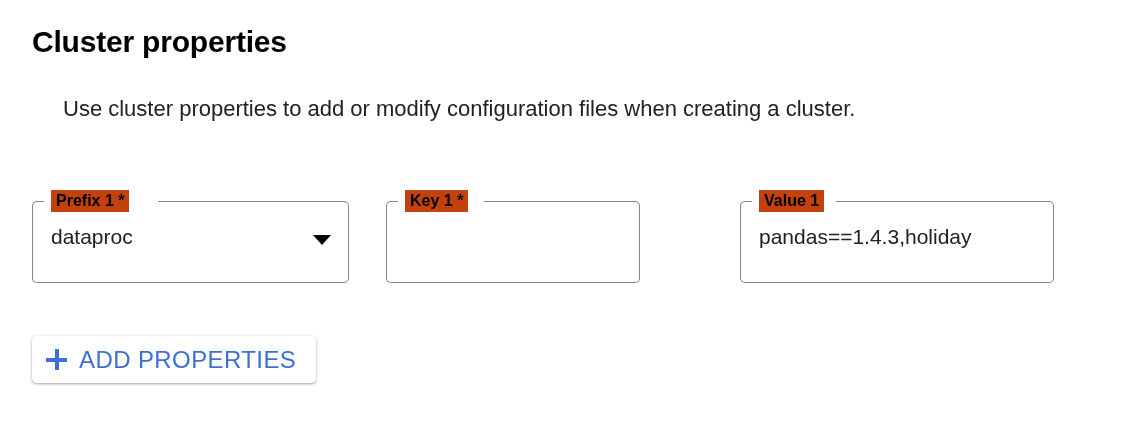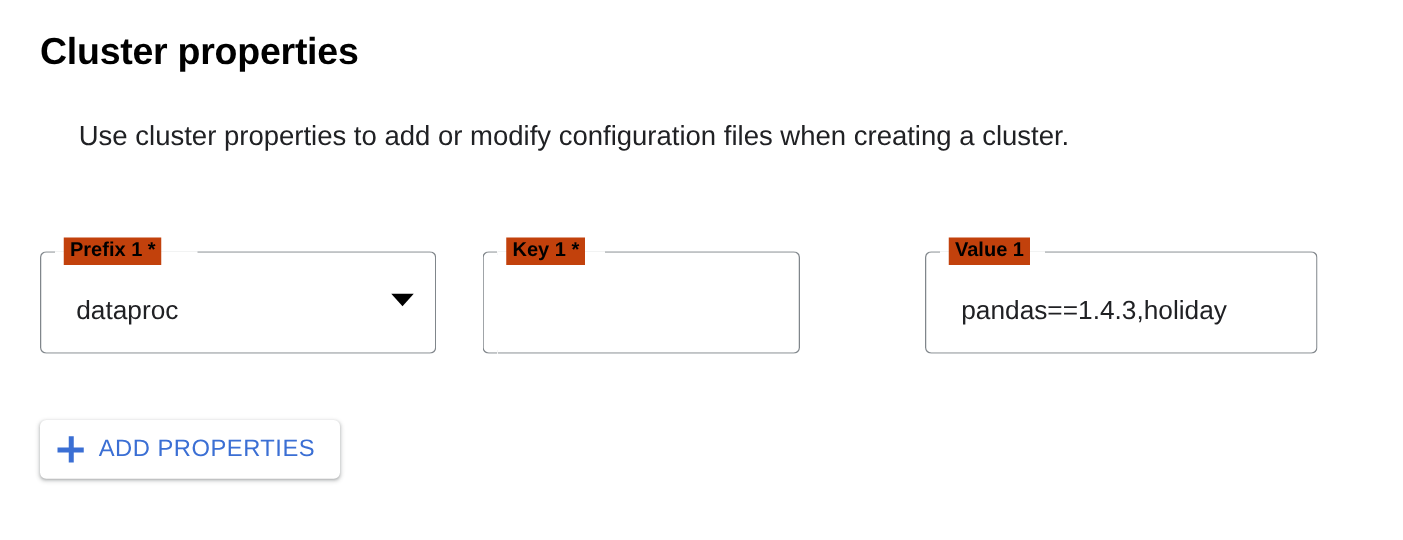--- a/index.html
+++ b/index.html
@@ -108,30 +108,29 @@
     font-size: 16px;
     line-height: 22px;
     font-weight: 700;
     color: #000000;
     white-space: nowrap;
     z-index: 3;
   }
 
   .field-value-text {
     position: absolute;
-    left: 29px;
+    left: 19px;
     right: 12px;
     top: 22px;
     font-size: 21px;
     line-height: 28px;
     font-weight: 400;
     color: #202124;
     white-space: nowrap;
     overflow: hidden;
-    margin-top: 12px;
   }
   .field-value .field-value-text { right: 3px; }
 
   .dropdown-arrow {
     position: absolute;
     right: 18px;
     top: 34px;
     width: 0; height: 0;
     border-left: 9px solid transparent;
     border-right: 9px solid transparent;
@@ -170,21 +169,21 @@
   }
   .plus-icon::before {
     left: 0; top: 8.5px;
     width: 21px; height: 4px;
   }
   .plus-icon::after {
     top: 0; left: 8.5px;
     height: 21px; width: 4px;
   }
   .add-button-label {
-    font-size: 19px;
+    font-size: 24px;
     line-height: 22px;
     font-weight: 500;
     letter-spacing: 0.4px;
     color: #3b6fd4;
     white-space: nowrap;
   }
 </style>
 </head>
 <body>
 

